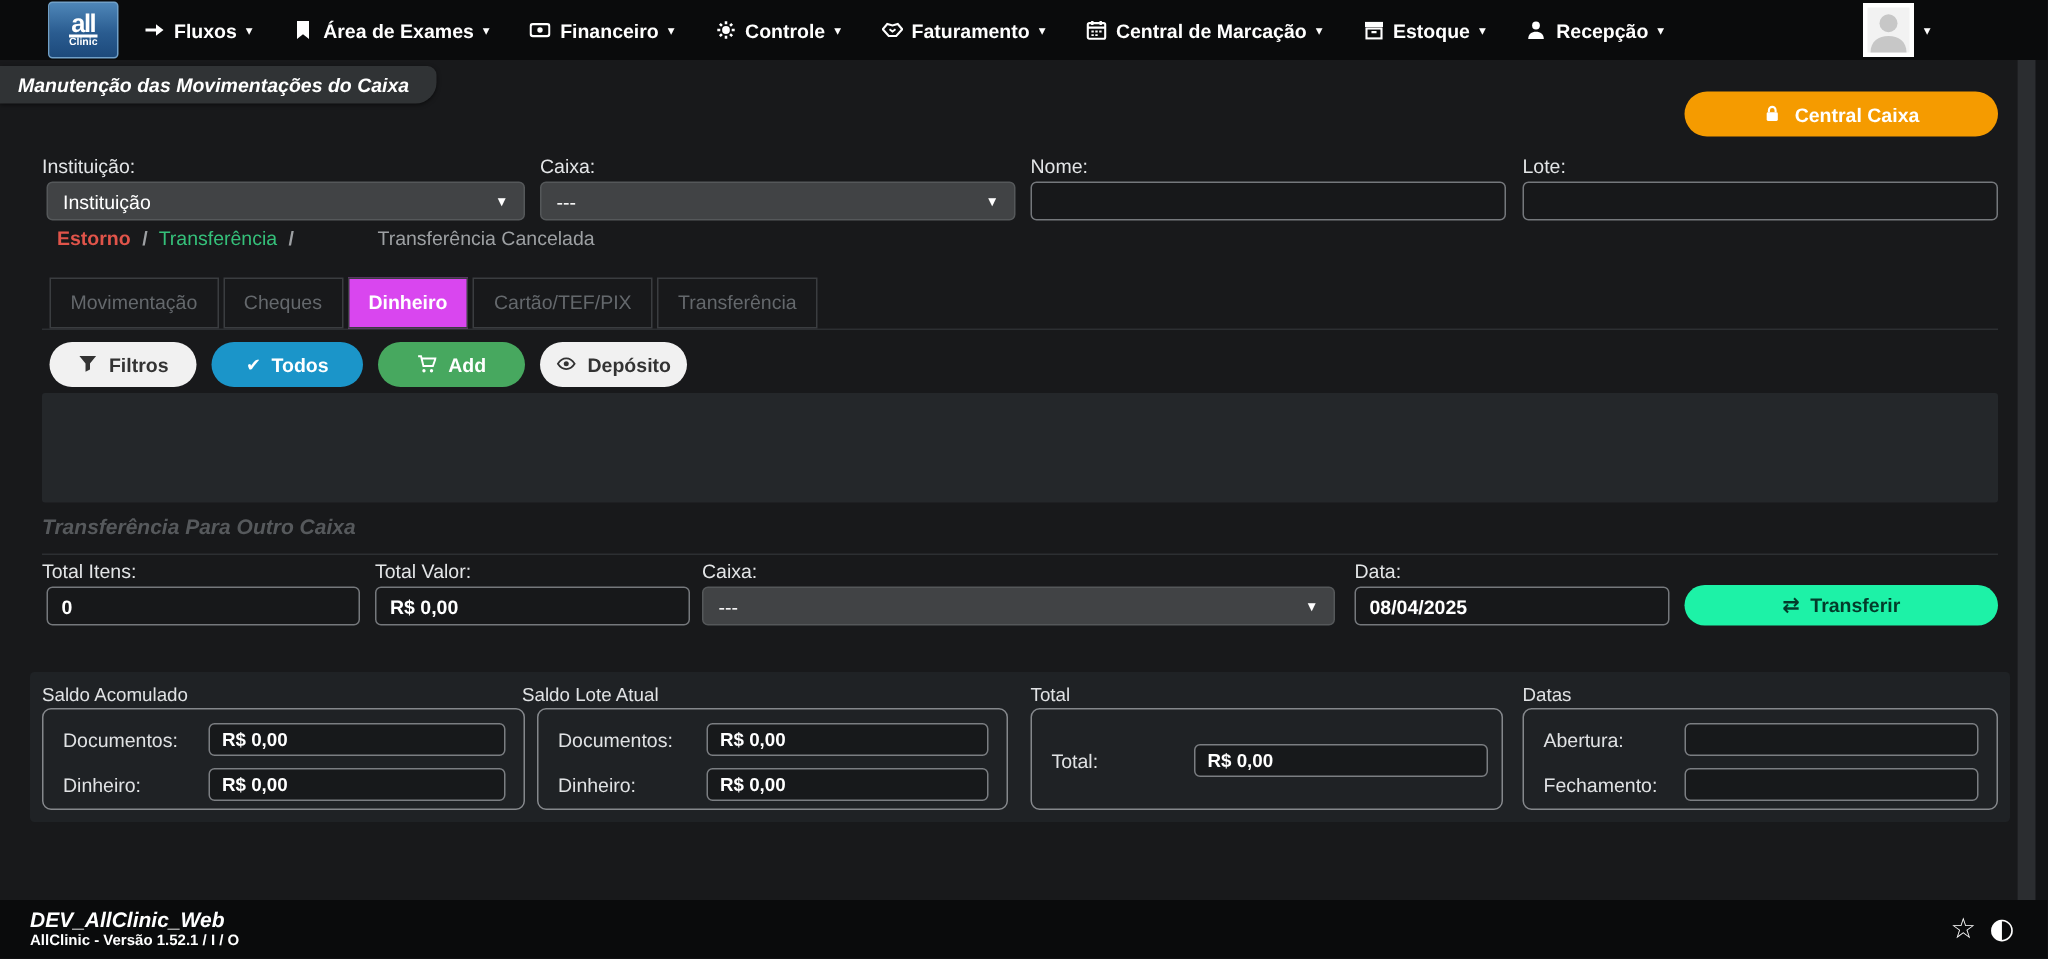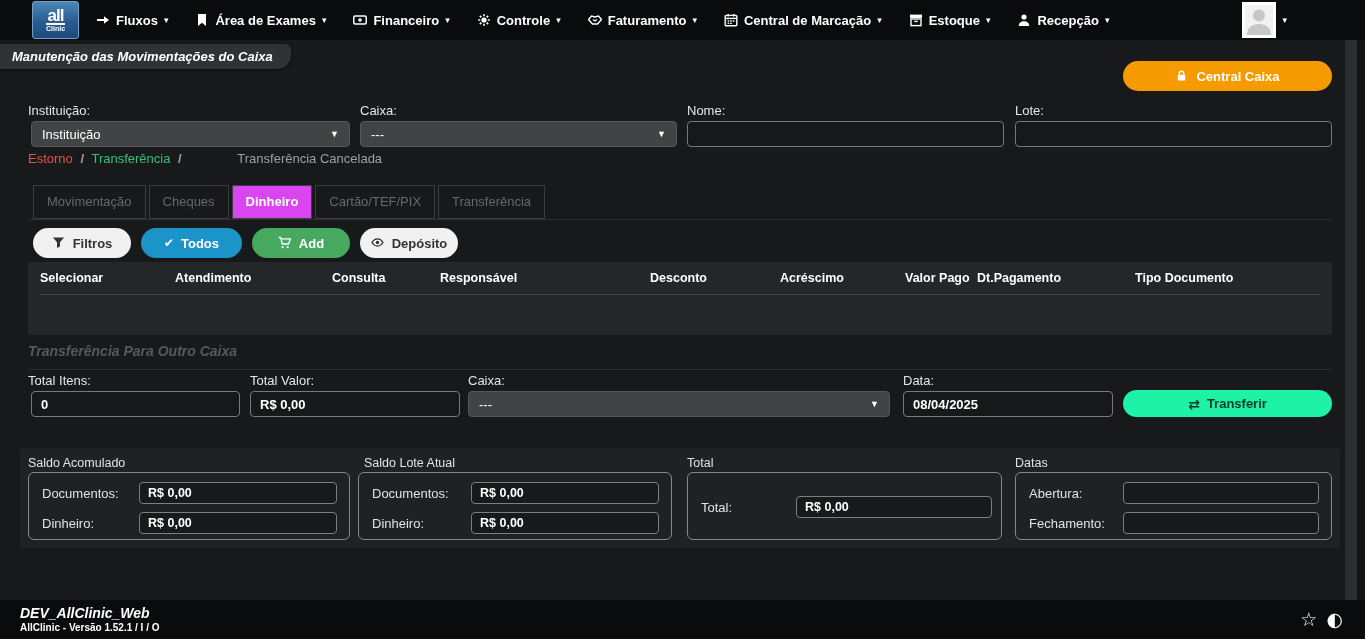--- a/index.html
+++ b/index.html
@@ -239,21 +239,21 @@
       <span class="sel-caret">▼</span>
     </div>
 
     <span class="field-label" style="left:687px; top:63px;">Nome:</span>
     <input class="text-input" style="left: 687px; top: 81px; width: 317px;" value="">
 
     <span class="field-label" style="left:1015px; top:63px;">Lote:</span>
     <input class="text-input" style="left: 1015px; top: 81px; width: 317px;" value="">
 
     <div class="legend-row">
-      <span style="font-weight: normal; color: rgb(224, 84, 74);">Estorno</span>
+      <span style="font-weight: bold; color: rgb(224, 84, 74); margin-left: 10px;">Estorno</span>
       <span class="legend-sep">/</span>
       <span style="color: rgb(53, 192, 122);">Transferência</span>
       <span class="legend-sep">/</span>
       <span class="legend-muted">Transferência Cancelada</span>
     </div>
 
     <div class="tabs-row">
       <div class="tab">Movimentação</div>
       <div class="tab">Cheques</div>
       <div class="tab active">Dinheiro</div>
@@ -289,31 +289,20 @@
             <svg viewBox="0 0 14 14">
               <path d="M1 7s2.4-3.8 6-3.8S13 7 13 7s-2.4 3.8-6 3.8S1 7 1 7z" fill="none" stroke="currentColor" stroke-width="1.3"></path>
               <circle cx="7" cy="7" r="1.8" fill="currentColor"></circle>
             </svg>
           </span>
         <span>Depósito</span>
       </button>
     </div>
 
     <div class="table-panel">
-      <div class="thead">
-        <div class="th c0">Selecionar</div>
-        <div class="th c1">Atendimento</div>
-        <div class="th c2">Consulta</div>
-        <div class="th c3">Responsável</div>
-        <div class="th c4">Desconto</div>
-        <div class="th c5">Acréscimo</div>
-        <div class="th c6">Valor Pago</div>
-        <div class="th c7">Dt.Pagamento</div>
-        <div class="th c8">Tipo Documento</div>
-      </div>
       <div class="tbody"></div>
     </div>
 
     <div class="section-heading">Transferência Para Outro Caixa</div>
 
     <span class="field-label" style="left:28px; top:333px;">Total Itens:</span>
     <input class="text-input" style="left: 31px; top: 351px; width: 209px;" value="0">
 
     <span class="field-label" style="left:250px; top:333px;">Total Valor:</span>
     <input class="text-input" style="left: 250px; top: 351px; width: 210px;" value="R$ 0,00">
@@ -335,21 +324,21 @@
     <div class="panels-band">
 
       <span class="panel-title" style="left:8px;">Saldo Acomulado</span>
       <div class="pbox" style="left:8px; width:322px;">
         <span class="row-label" style="left:13px; top:13px;">Documentos:</span>
         <input class="row-input" style="left: 110px; top: 9px; width: 198px;" value="R$ 0,00">
         <span class="row-label" style="left:13px; top:43px;">Dinheiro:</span>
         <input class="row-input" style="left: 110px; top: 39px; width: 198px;" value="R$ 0,00">
       </div>
 
-      <span class="panel-title" style="left:344px;">Saldo Lote Atual</span>
+      <span class="panel-title" style="left:328px;">Saldo Lote Atual</span>
       <div class="pbox" style="left:338px; width:314px;">
         <span class="row-label" style="left:13px; top:13px;">Documentos:</span>
         <input class="row-input" style="left: 112px; top: 9px; width: 188px;" value="R$ 0,00">
         <span class="row-label" style="left:13px; top:43px;">Dinheiro:</span>
         <input class="row-input" style="left: 112px; top: 39px; width: 188px;" value="R$ 0,00">
       </div>
 
       <span class="panel-title" style="left:667px;">Total</span>
       <div class="pbox" style="left:667px; width:315px;">
         <span class="row-label" style="left:13px; top:27px;">Total:</span>

